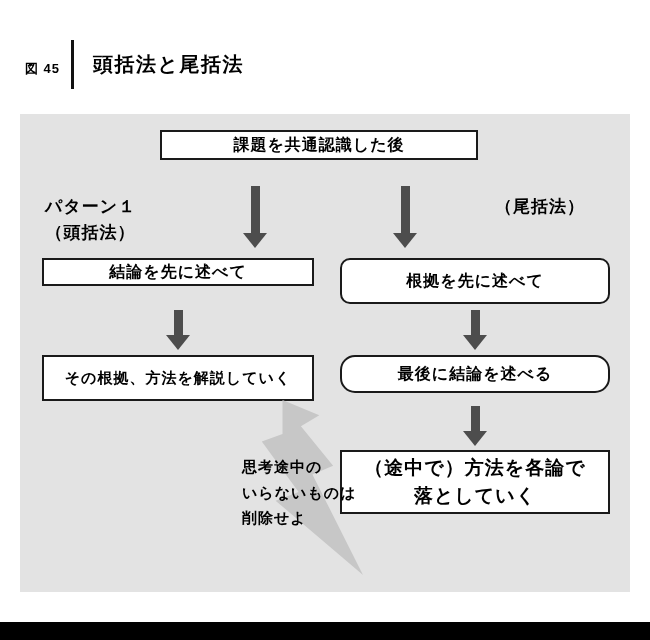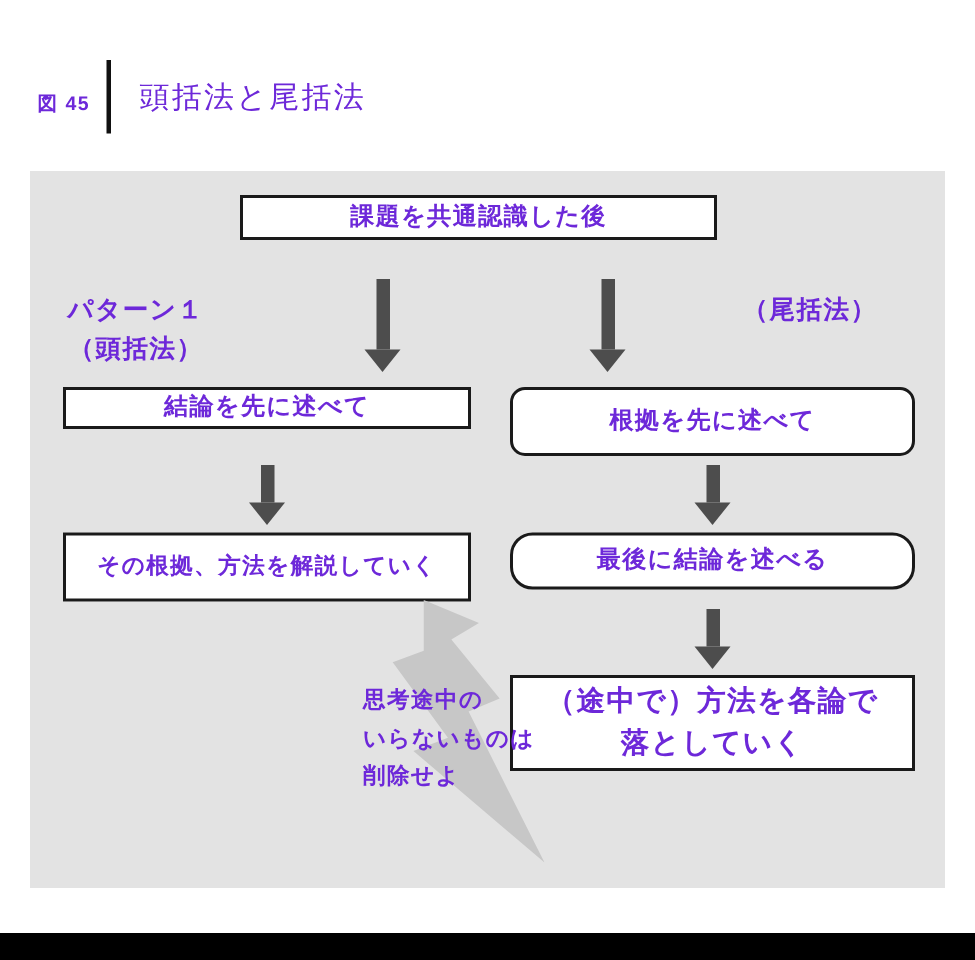--- a/index.html
+++ b/index.html
@@ -1,33 +1,33 @@
 <!DOCTYPE html>
 <html><head>
 <meta charset="utf-8">
 <style>
   * { margin:0; padding:0; box-sizing:border-box; }
   html, body { background:#ffffff; }
   .page {
     position:relative; width:650px; height:640px;
     background:#ffffff; overflow:hidden;
-    font-family:"Liberation Sans", sans-serif; color:#6d28d9;
+    font-family:"Liberation Sans", sans-serif; color:#000000;
   }
   
   .fig-num {
     position:absolute; left:25px; top:60px;
     font-size:13px; font-weight:bold; letter-spacing:1px;
   }
   .header-divider {
     position:absolute; left:71px; top:40px;
     width:3px; height:49px; background:#111;
   }
   .fig-title {
     position:absolute; left:93px; top:51px;
-    font-size:20px; font-weight:normal; letter-spacing:1.5px;
+    font-size:20px; font-weight:bold; letter-spacing:1.5px;
   }
   
   .panel {
     position:absolute; left:20px; top:114px;
     width:610px; height:478px; background:#e3e3e3;
   }
   
   .box {
     position:absolute; background:#ffffff; border:2px solid #1a1a1a;
     display:flex; flex-direction:column; align-items:center; justify-content:center;

